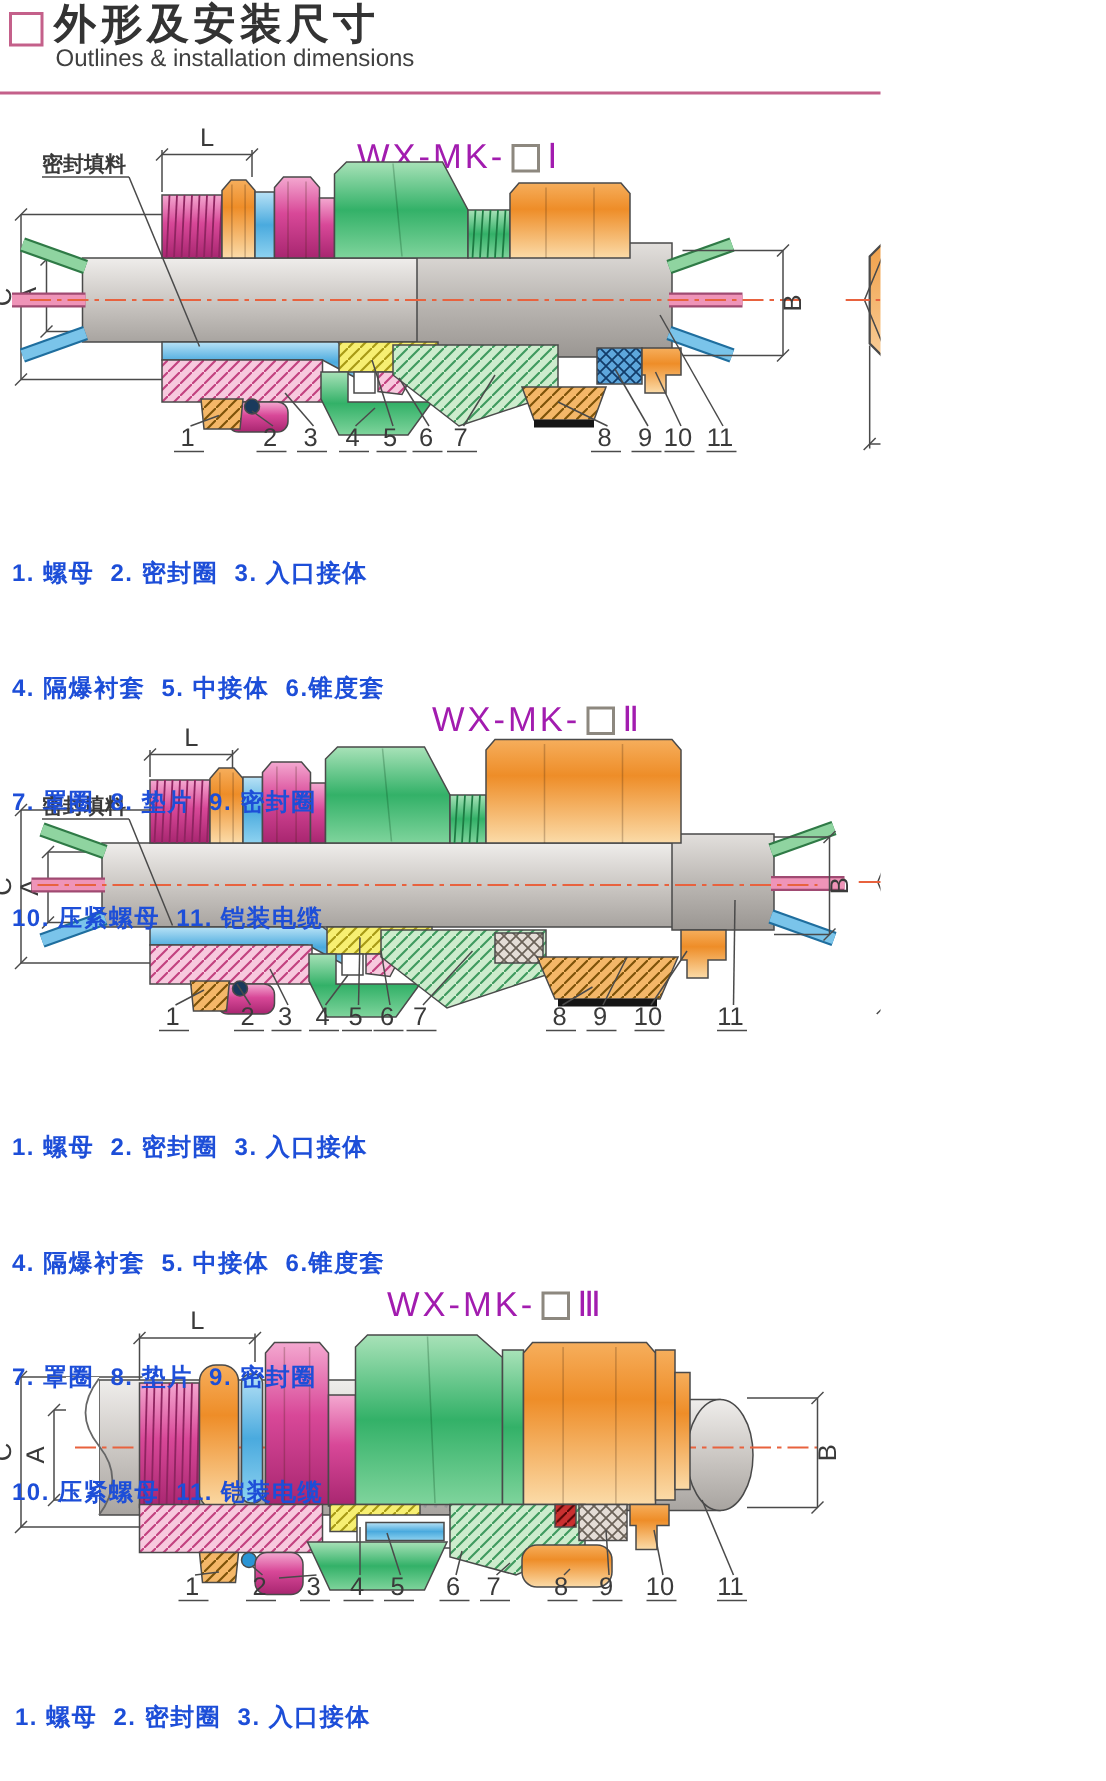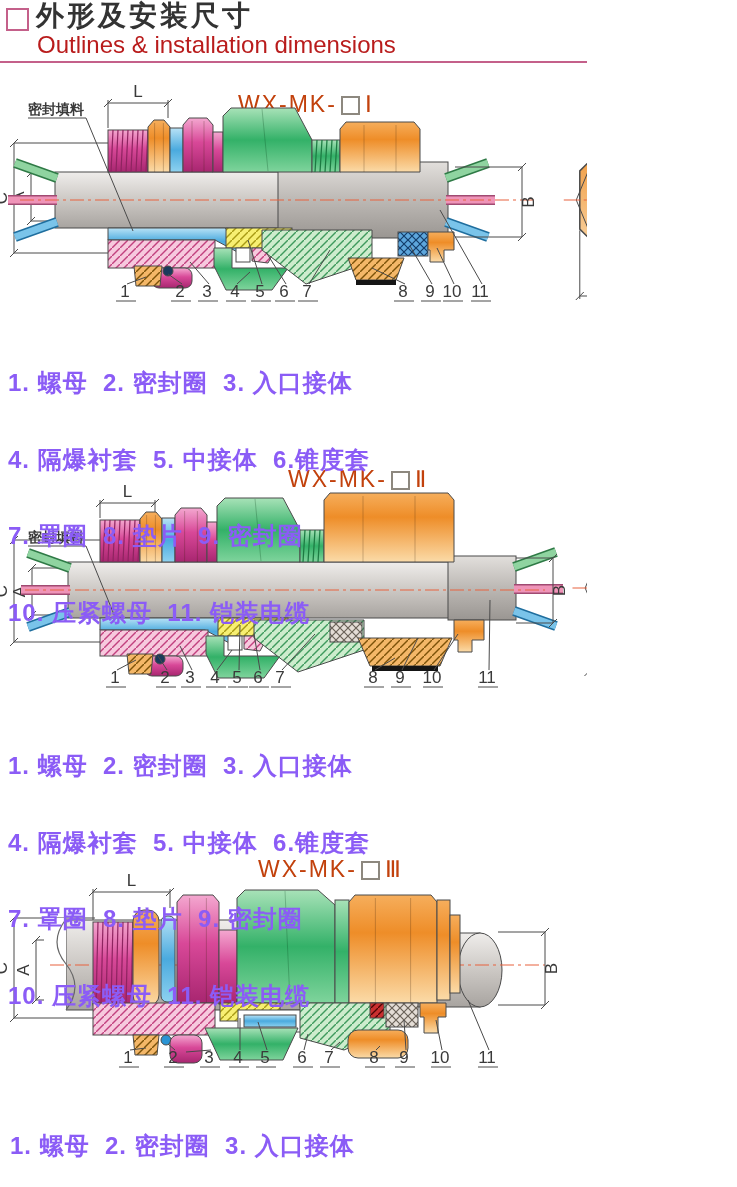--- a/index.html
+++ b/index.html
@@ -1,25 +1,25 @@
 <!DOCTYPE html>
 <html><head>
 <meta charset="utf-8">
 <style>
   html,body{margin:0;padding:0;background:#fff;}
   .page{position:relative;width:587px;height:1187px;background:#fff;overflow:hidden;
         font-family:"Liberation Sans",sans-serif;color:#2b2b2b;}
   .hdr-box{position:absolute;left:6px;top:8px;width:19px;height:19px;border:2px solid #c4608a;background:#fff;}
   .hdr-zh{position:absolute;left:36px;top:-3px;font-size:28px;font-weight:700;color:#333;letter-spacing:3px;}
-  .hdr-en{position:absolute;left:37px;top:31px;font-size:24px;color:#b91c1c;}
+  .hdr-en{position:absolute;left:37px;top:31px;font-size:16px;color:#404040;}
   .hdr-rule{position:absolute;left:0;top:61px;width:737px;height:2px;background:#c4608a;}
-  .model{position:absolute;display:flex;align-items:center;font-size:23px;color:#c2410c;
+  .model{position:absolute;display:flex;align-items:center;font-size:23px;color:#a21caf;
          letter-spacing:2px;font-weight:500;white-space:pre;}
   .model .mbox{width:15px;height:15px;border:2px solid #8d887f;margin:2px 5px 0 4px;background:#fff;}
-  .plist{position:absolute;font-size:24px;font-weight:700;color:#8b5cf6;line-height:25.5px;
+  .plist{position:absolute;font-size:16px;font-weight:700;color:#1d4ed8;line-height:25.5px;
          white-space:pre;letter-spacing:1px;}
   svg.diagram{position:absolute;left:0;}
 </style>
 </head>
 <body>
 
 <div class="page">
 
   <div class="hdr-box"></div>
   <div class="hdr-zh">外形及安装尺寸</div>

